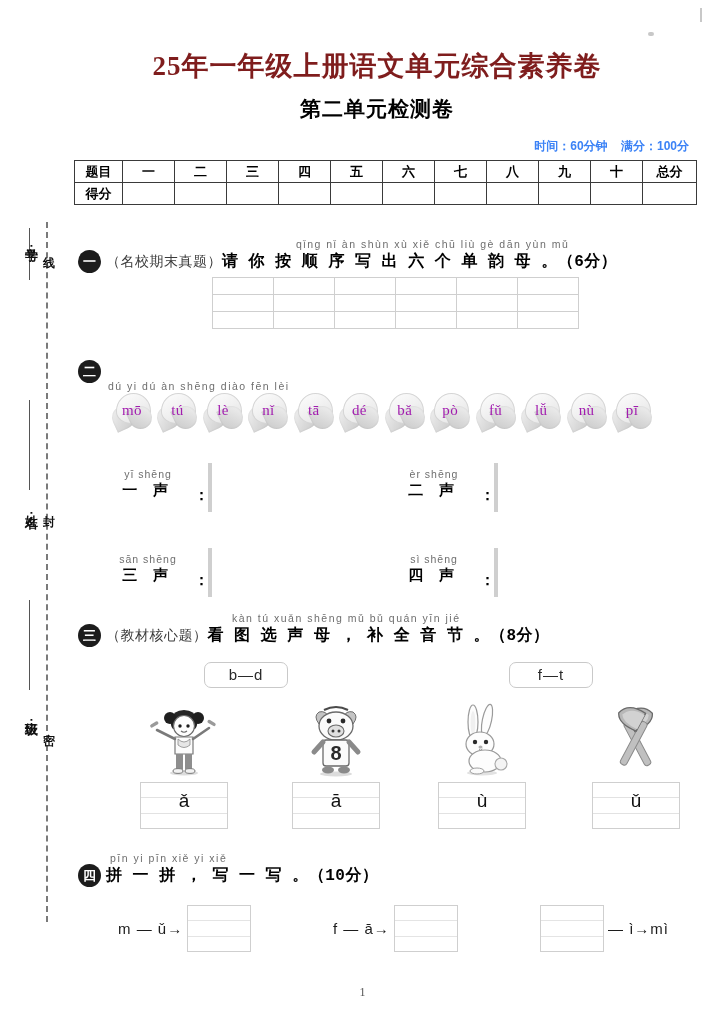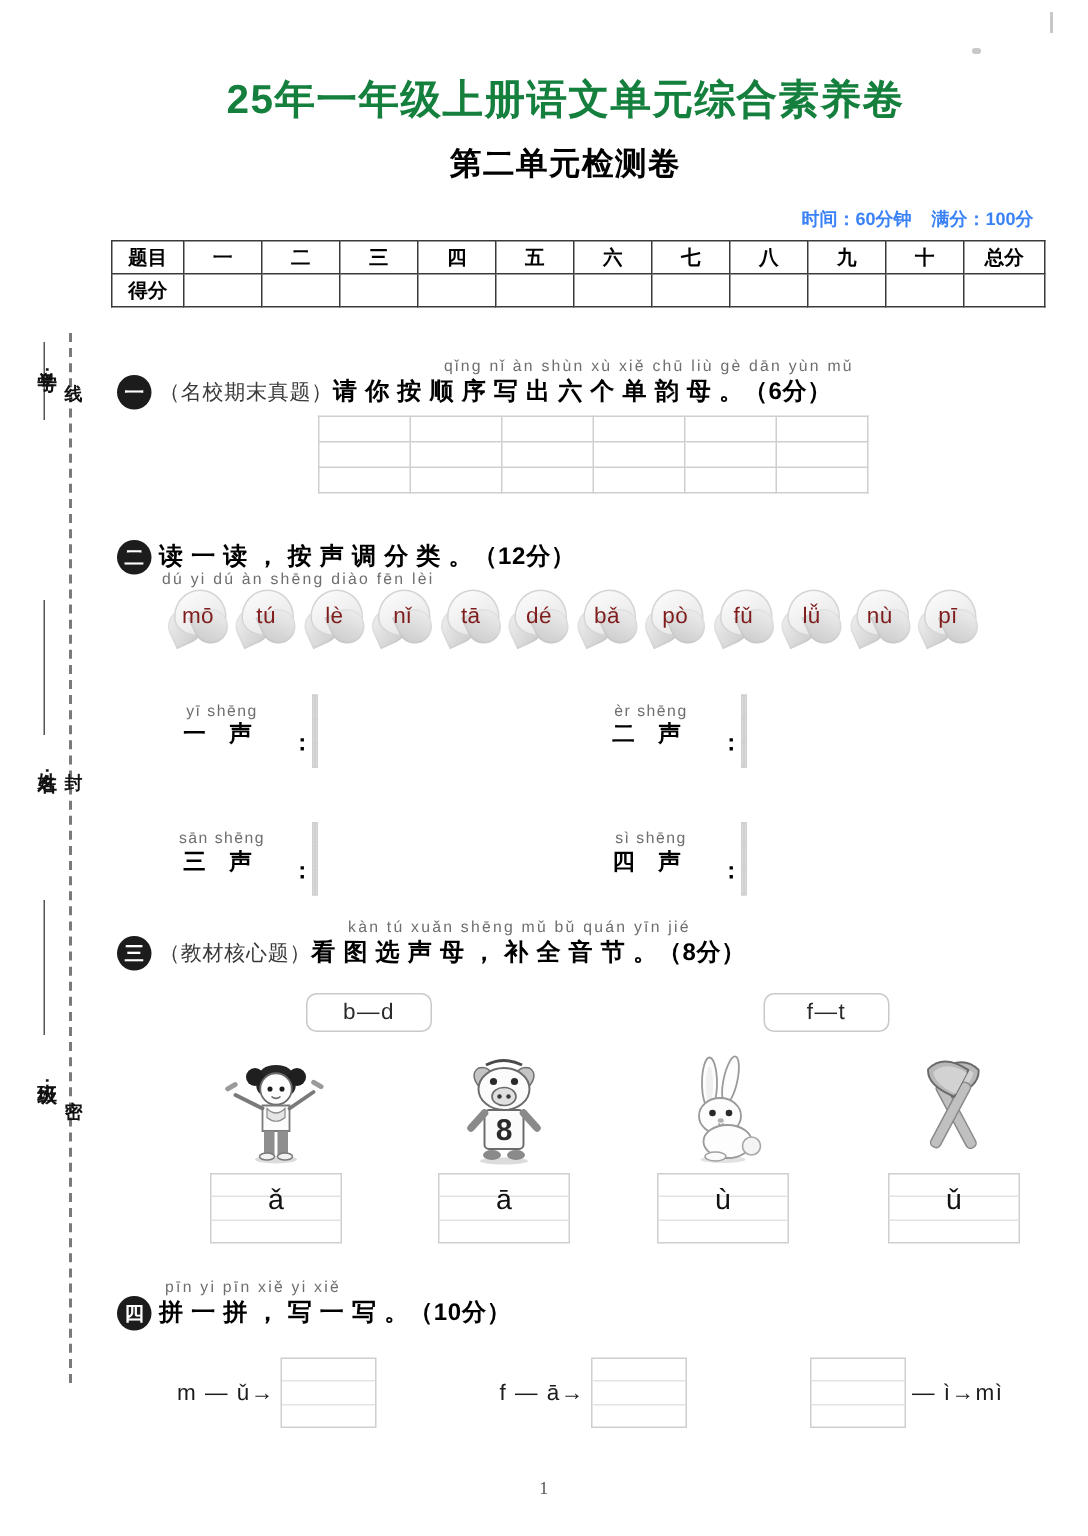--- a/index.html
+++ b/index.html
@@ -62,25 +62,25 @@
     border-left: 1px solid #555;
   }
 
   
   .title-main {
     position: absolute;
     left: 62px;
     top: 48px;
     width: 630px;
     text-align: center;
-    font-family: Liberation Sans, sans-serif;
+    font-family: Liberation Serif, serif;
     font-weight: bold;
     font-size: 27px;
     letter-spacing: 1px;
-    color: #15803d;
+    color: #7f1d1d;
   }
   .title-sub {
     position: absolute;
     left: 62px;
     top: 95px;
     width: 630px;
     text-align: center;
     font-family: "Liberation Serif", "DejaVu Serif", serif;
     font-weight: bold;
     font-size: 21px;
@@ -147,21 +147,21 @@
     font-family: "Liberation Sans", "DejaVu Sans", sans-serif;
     font-size: 10.5px;
     color: #6e6e6e;
     letter-spacing: 1.5px;
     white-space: nowrap;
   }
   .q-text {
     position: absolute;
     left: 106px;
     top: 13px;
-    font-family: Liberation Sans, sans-serif;
+    font-family: Liberation Mono, monospace;
     font-weight: bold;
     font-size: 16px;
     color: #000;
     white-space: nowrap;
     letter-spacing: 0.5px;
   }
   .q-tag {
     font-weight: normal;
     font-size: 14px;
     color: #3a3a3a;
@@ -218,23 +218,23 @@
     top: 1px;
     width: 33px;
     height: 29px;
     border-radius: 52% 52% 48% 48% / 60% 60% 40% 40%;
     background: linear-gradient(150deg, #fdfdfd 0%, #efefef 55%, #e2e2e2 100%);
     border: 1px solid #d5d5d5;
   }
   .peach-txt {
     position: relative;
     z-index: 3;
-    font-family: Liberation Sans, sans-serif;
+    font-family: Liberation Serif, serif;
     font-size: 15px;
-    color: #7f1d1d;
+    color: #a21caf;
     letter-spacing: 0.3px;
     margin-bottom: 2px;
   }
 
   
   .tone-group { position: absolute; }
   .tone-label {
     position: absolute;
     left: 0;
     top: 10px;
@@ -458,21 +458,20 @@
           <td></td>
           <td></td>
       </tr>
     </tbody>
   </table>
 
   <div class="q-block" style="top:348px;">
     <div class="q-head">
       <div class="q-circle">二</div>
       <div class="q-pinyin" style="left:108px;margin-top:32px;">dú yi dú      àn shēng diào fēn lèi</div>
-      <div class="q-text"><span>读 一 读 ， 按 声 调 分 类 。</span><span>（12分）</span></div>
     </div>
   </div>
 
   <div class="peach-row">
     <div class="peach">
         <div class="peach-body"></div>
         <span class="peach-txt">mō</span>
       </div>
     <div class="peach">
         <div class="peach-body"></div>

